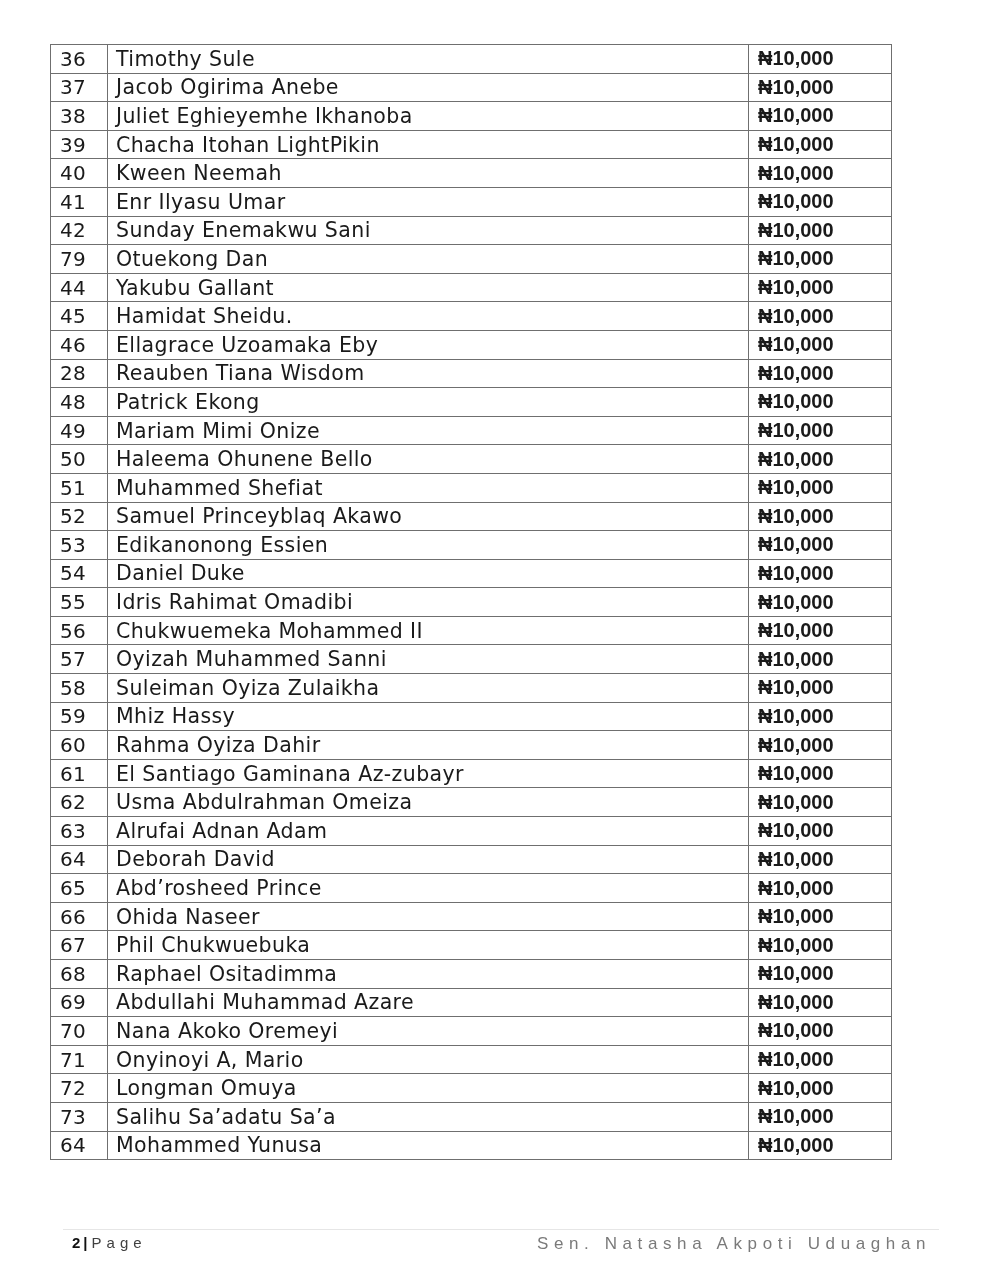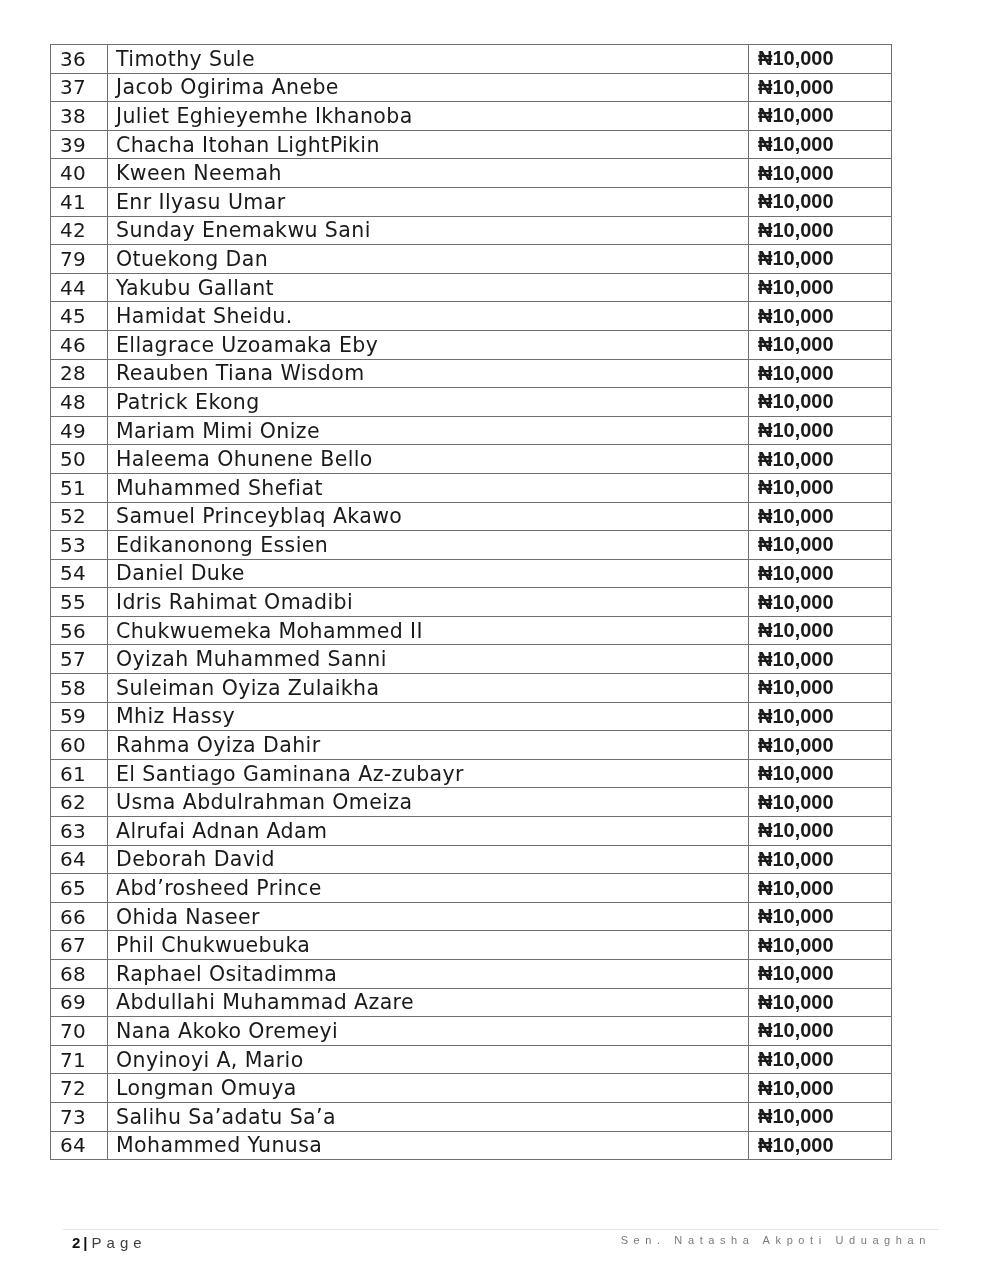--- a/index.html
+++ b/index.html
@@ -12,21 +12,21 @@
   td.num { width: 56px; font-size: 20px; padding-left: 9px !important; letter-spacing: 0.2px; }
   td.name { width: 640px; font-size: 20.5px; padding-left: 8px !important; letter-spacing: 0.4px; }
   td.amt { width: 142px; font-family: "Liberation Sans", sans-serif; font-weight: bold; font-size: 20px;
            padding-left: 9px !important; }
   col.c1 { width: 57px; } col.c2 { width: 641px; } col.c3 { width: 143px; }
   .footer-rule { position: absolute; left: 63px; top: 1229px; width: 876px; height: 1px; background: #e6e6e6; }
   .footer-left { position: absolute; left: 72px; top: 1234px; font-size: 15px; }
   .page-num { font-weight: bold; color: #111; font-family: "Liberation Sans", sans-serif; }
   .bar { font-weight: bold; color: #111; margin: 0 4px 0 3px; font-family: "Liberation Sans", sans-serif; }
   .page-word { color: #404040; letter-spacing: 5px; font-family: "Liberation Sans", sans-serif; }
-  .footer-right { position: absolute; right: 58px; top: 1234px; font-size: 11px; color: #7a7a7a;
+  .footer-right { position: absolute; right: 58px; top: 1234px; font-size: 17px; color: #7a7a7a;
                   letter-spacing: 5.6px; font-family: "Liberation Sans", sans-serif; }
 </style>
 </head>
 <body>
 
 <div class="sheet">
   <table class="list">
     <colgroup>
         <col class="c1">
         <col class="c2">

